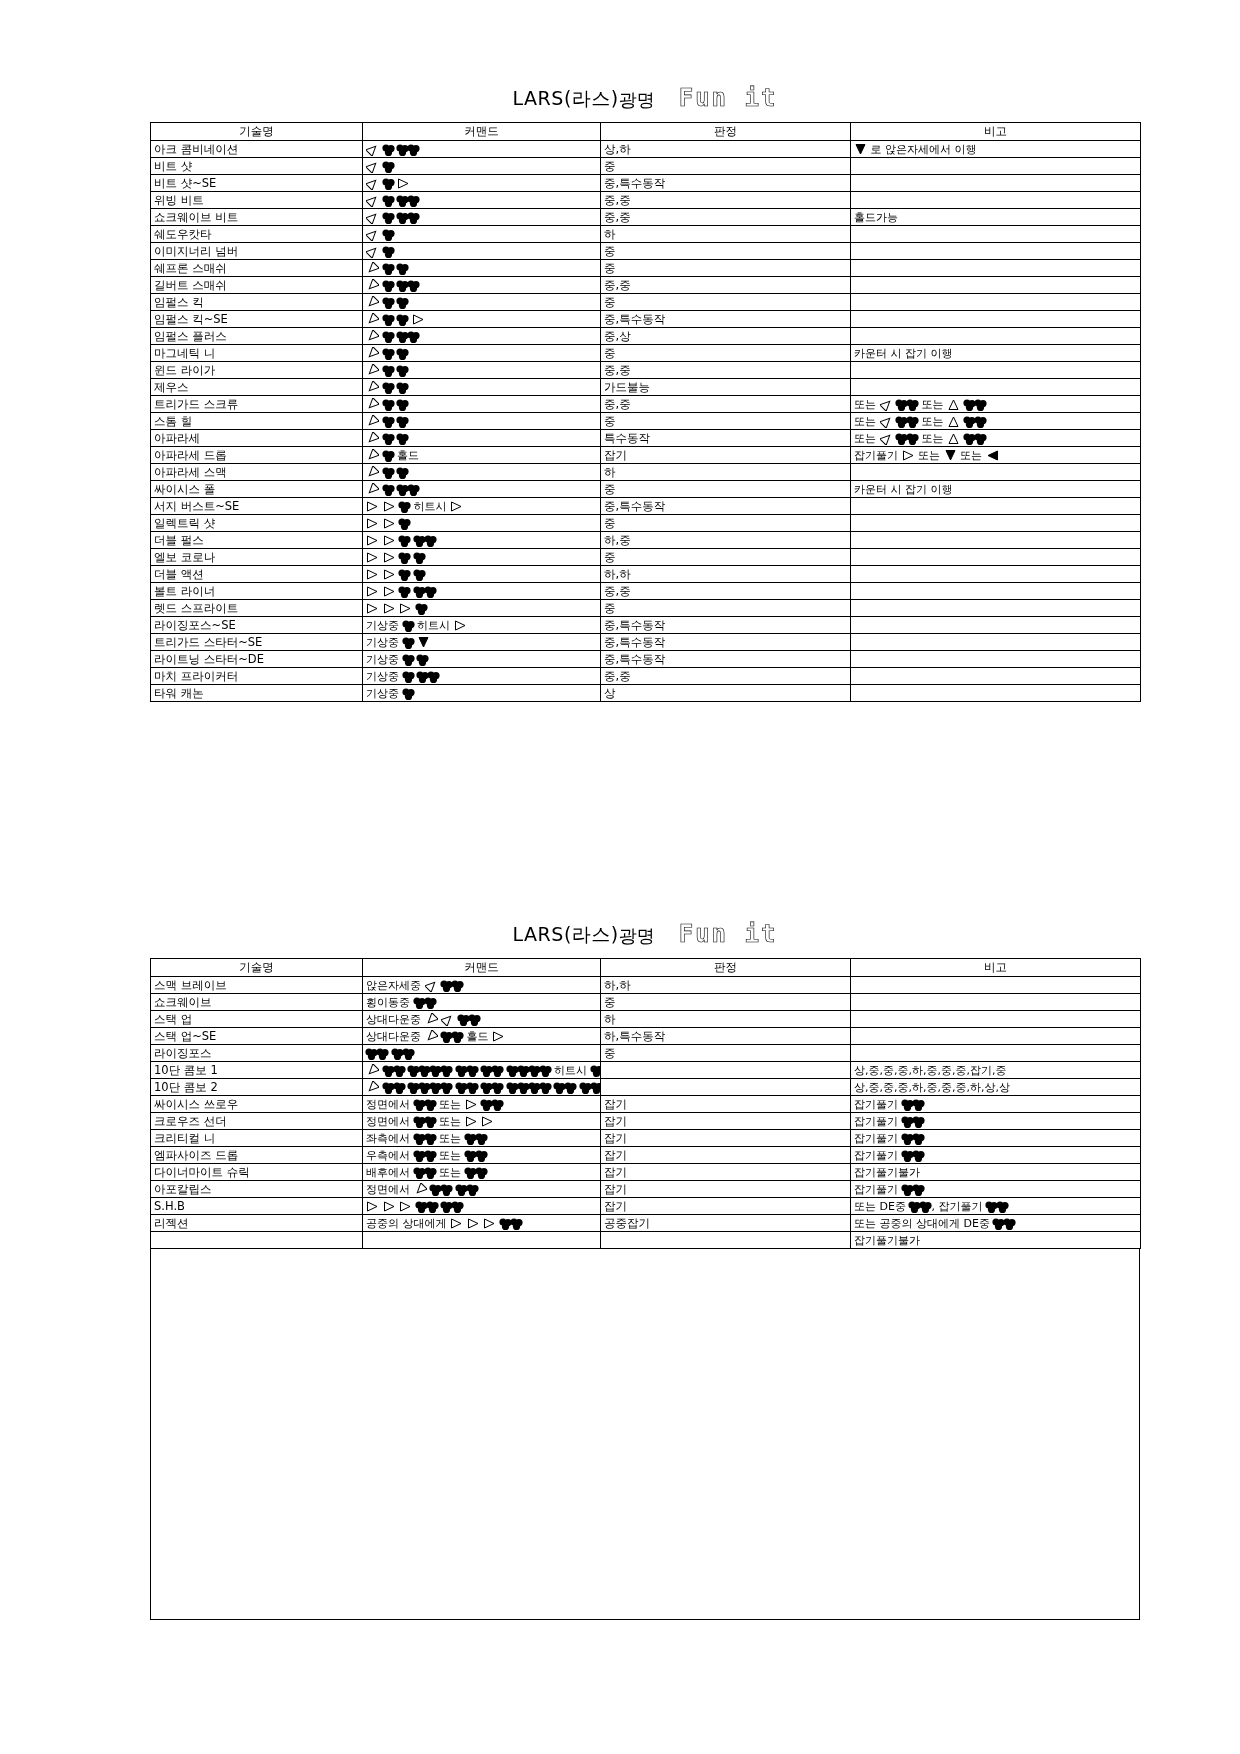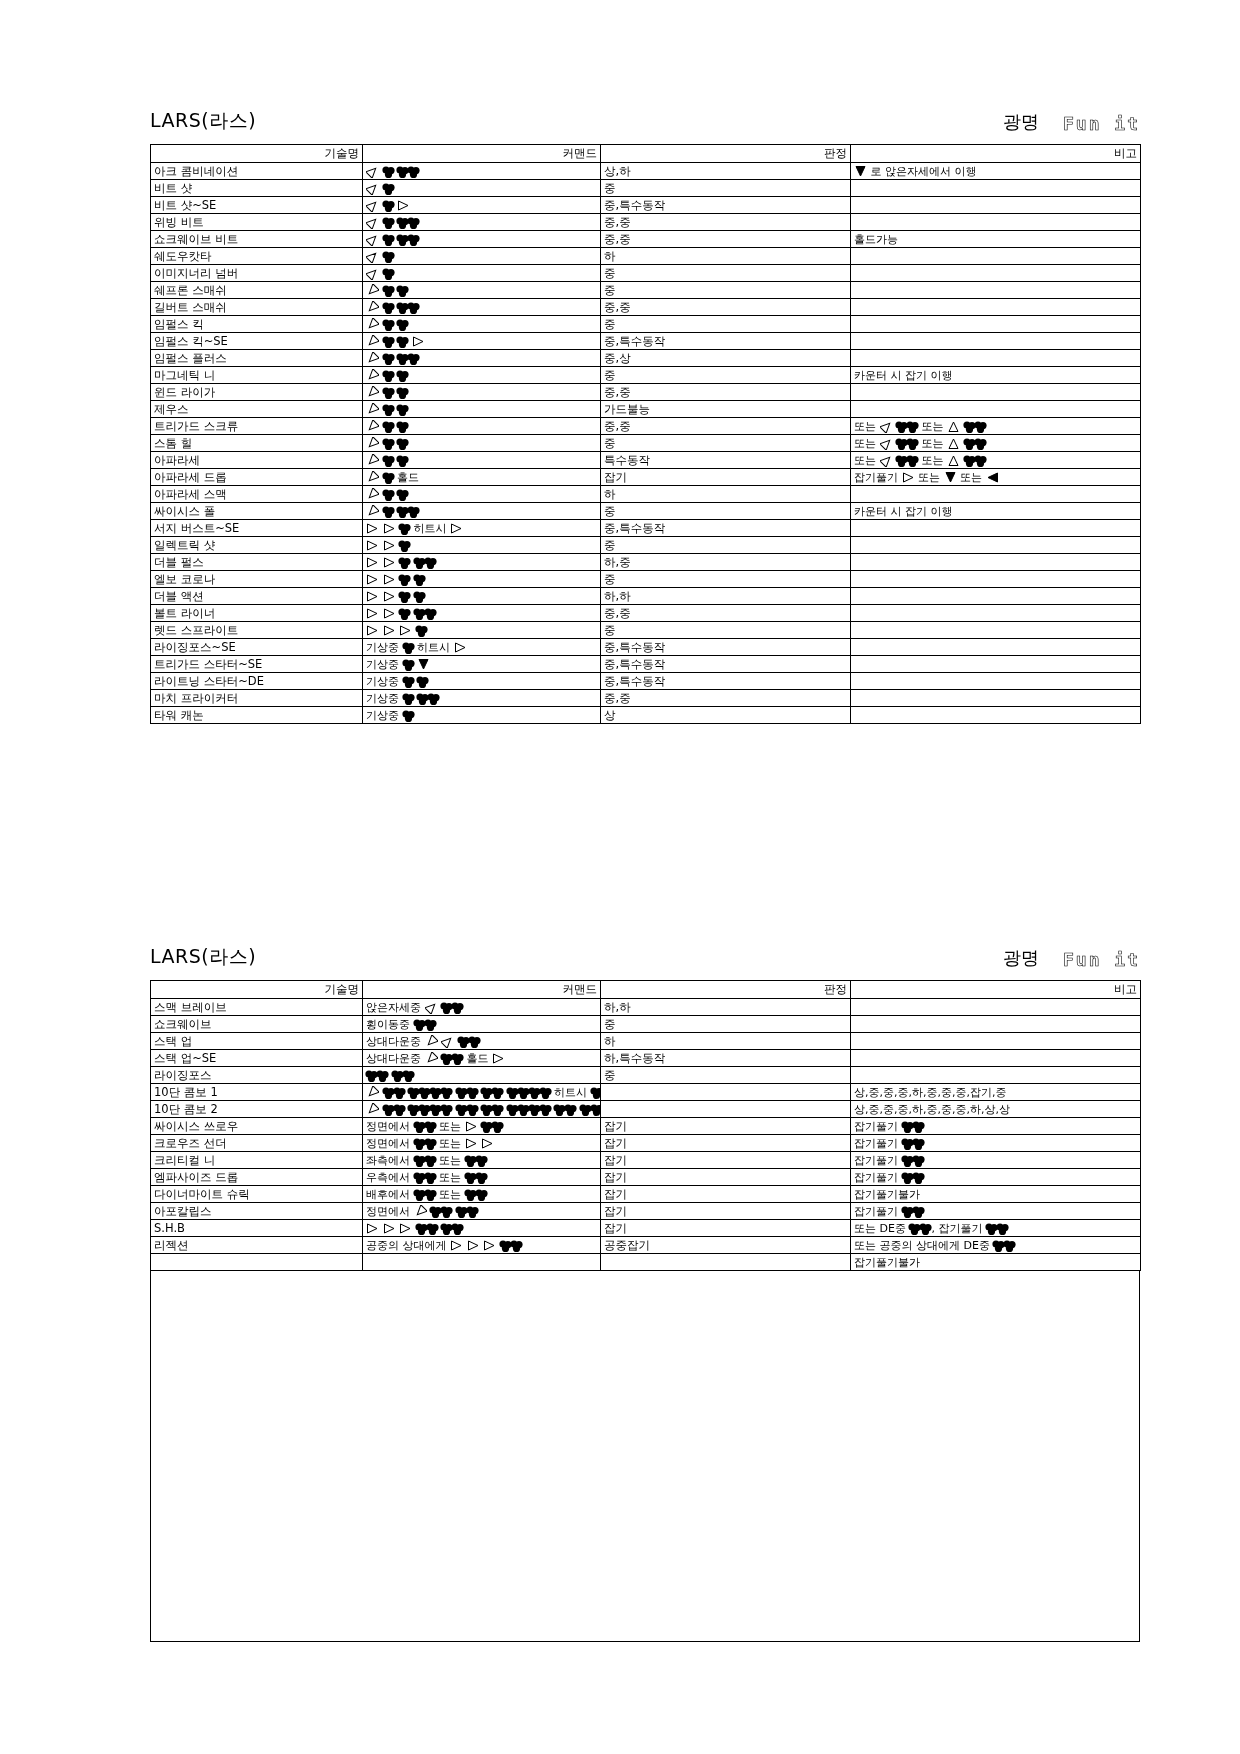--- a/index.html
+++ b/index.html
@@ -18,39 +18,38 @@
     position: absolute;
     left: 150px;
     width: 990px;
   }
   #page-1 { top: 84px; }
   #page-2 { top: 920px; }
 
   .doc-header {
     display: flex;
     align-items: flex-end;
-    justify-content: space-between;
+    justify-content: center;
     margin-bottom: 10px;
-    margin-top: 24px;
   }
   .doc-title {
     font-size: 19px;
     letter-spacing: 0.5px;
     font-weight: 400;
   }
   .doc-brand {
     display: flex;
     align-items: flex-end;
     gap: 24px;
   }
   .brand-ko {
     font-size: 18px;
   }
   .brand-en {
-    font-size: 18px;
+    font-size: 24px;
     letter-spacing: 2px;
     -webkit-text-stroke: 0.6px #000;
     color: #fff;
     font-weight: 700;
     font-family: "DejaVu Sans Mono", "Liberation Mono", monospace;
   }
 
   table.move-table {
     border-collapse: collapse;
     width: 100%;
@@ -61,21 +60,21 @@
   table.move-table td {
     border: 1px solid #000;
     padding: 0 3px;
     height: 16px;
     line-height: 15px;
     vertical-align: middle;
     overflow: hidden;
     white-space: nowrap;
   }
   table.move-table th {
-    text-align: right;
+    text-align: center;
     font-weight: 400;
     height: 17px;
     margin-left: 8px;
   }
   col.c-name { width: 212px; }
   col.c-cmd  { width: 238px; }
   col.c-hit  { width: 250px; }
   col.c-note { width: 290px; }
 
   .cmd-cell, .note-cell {

